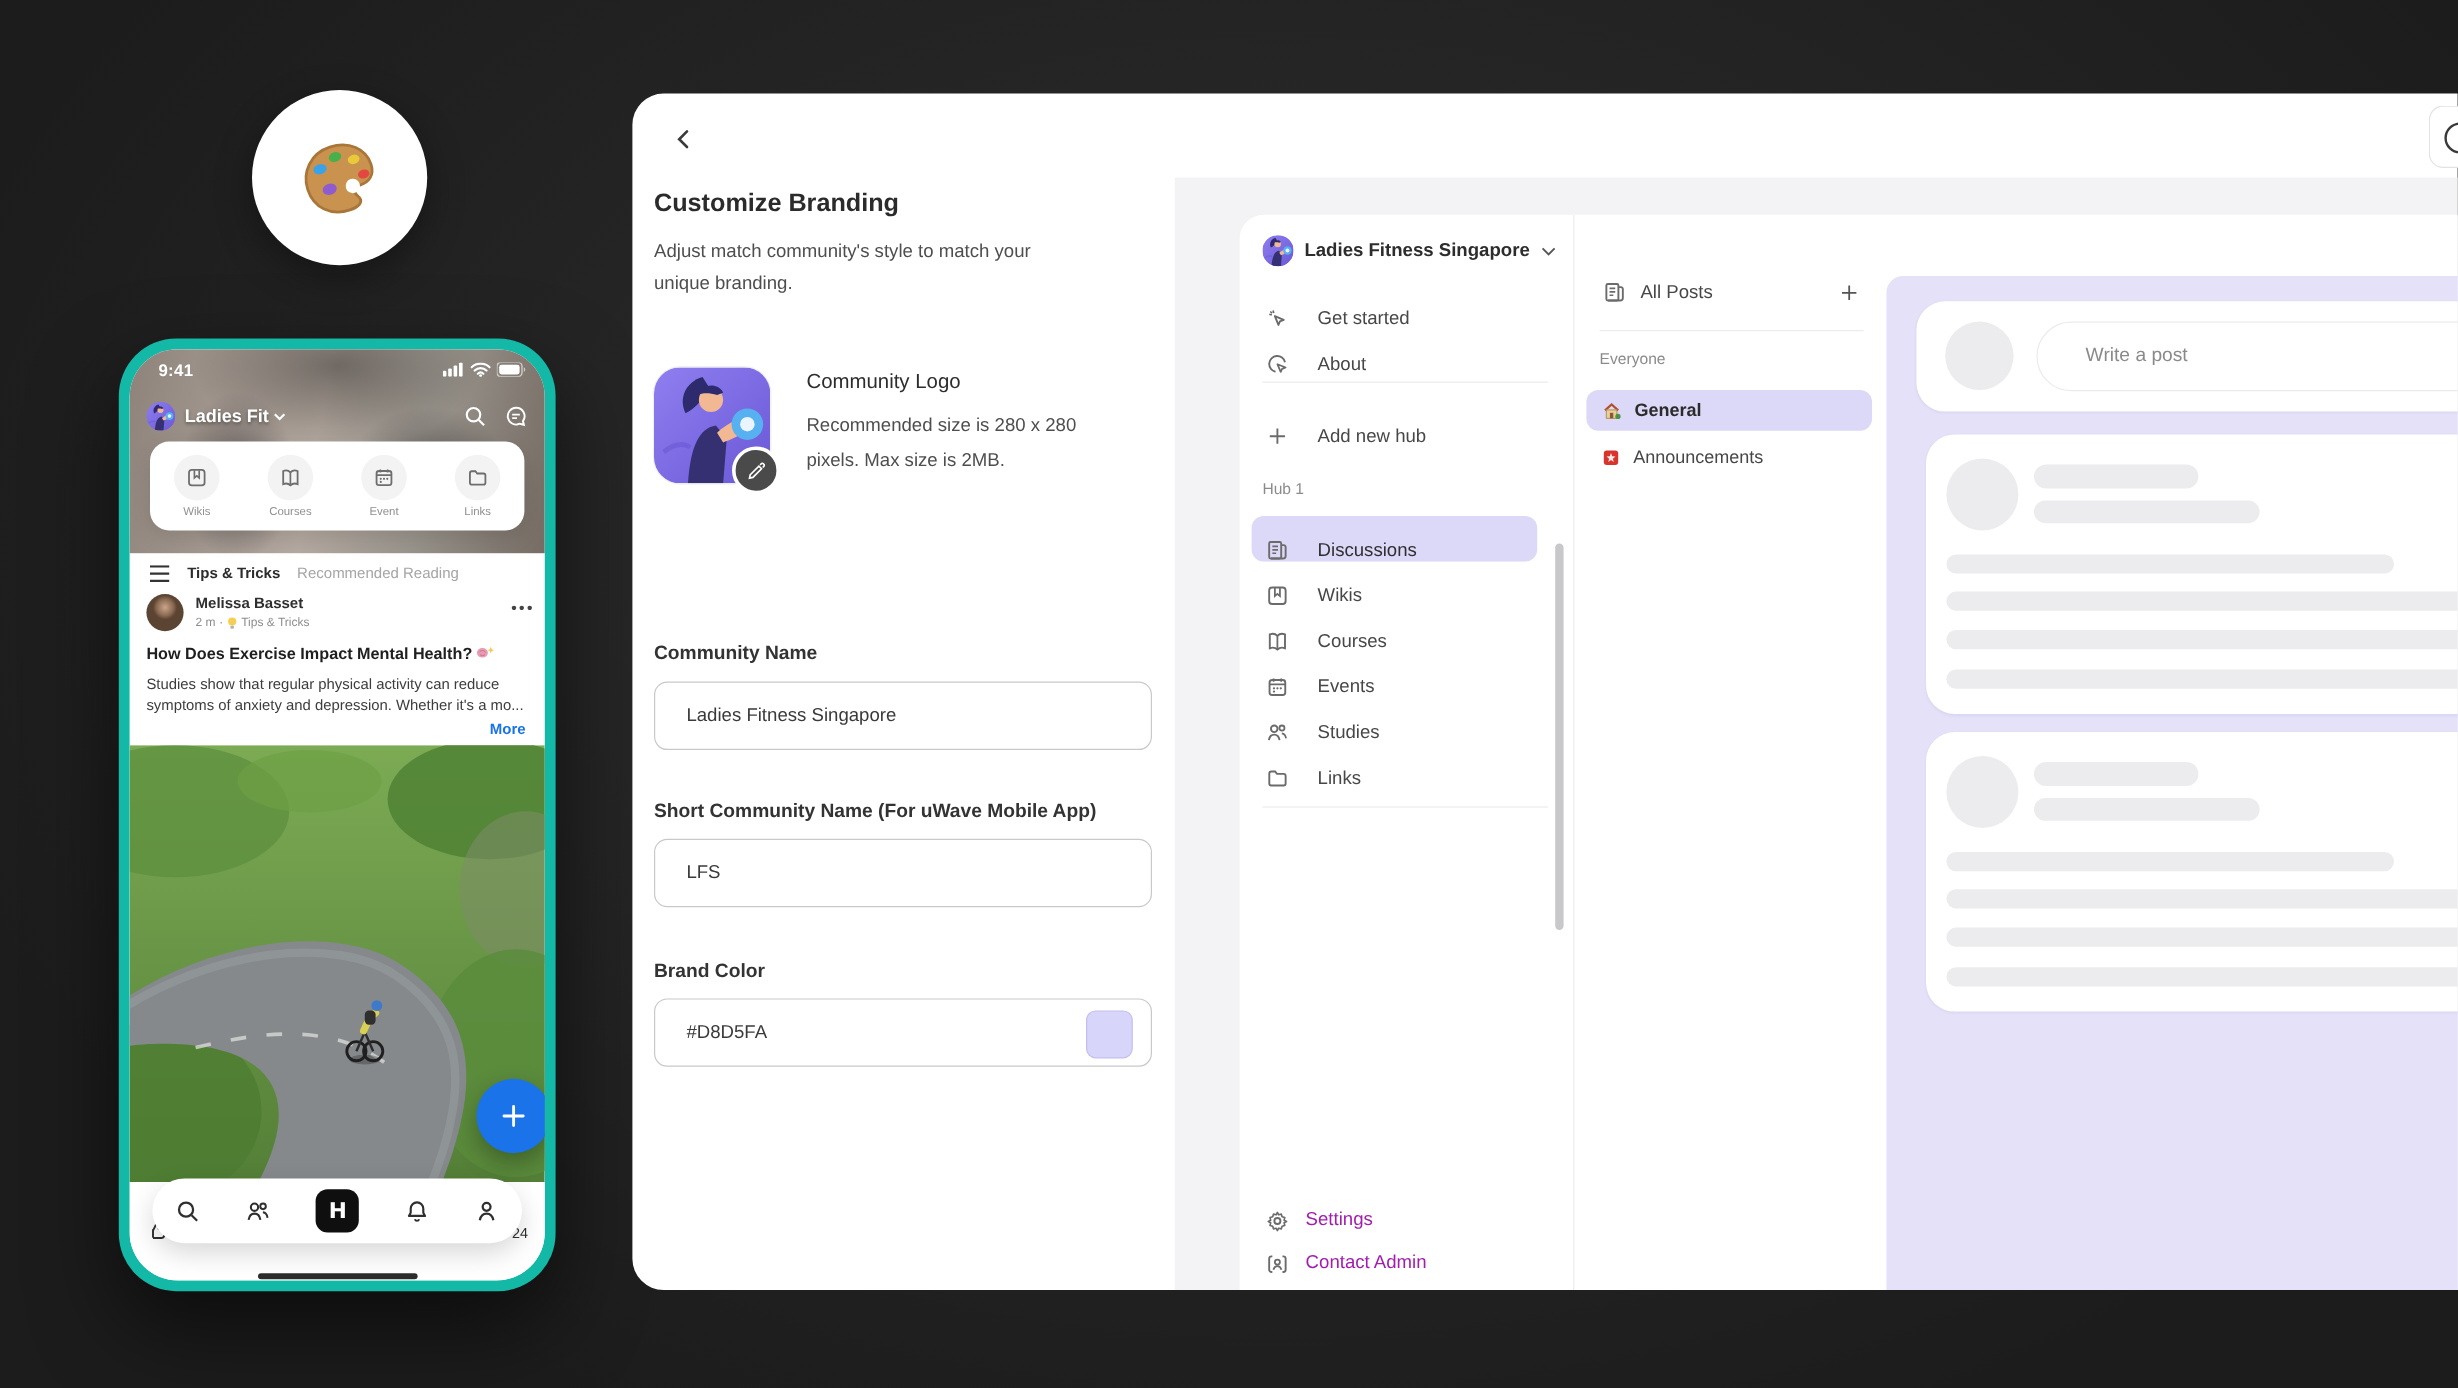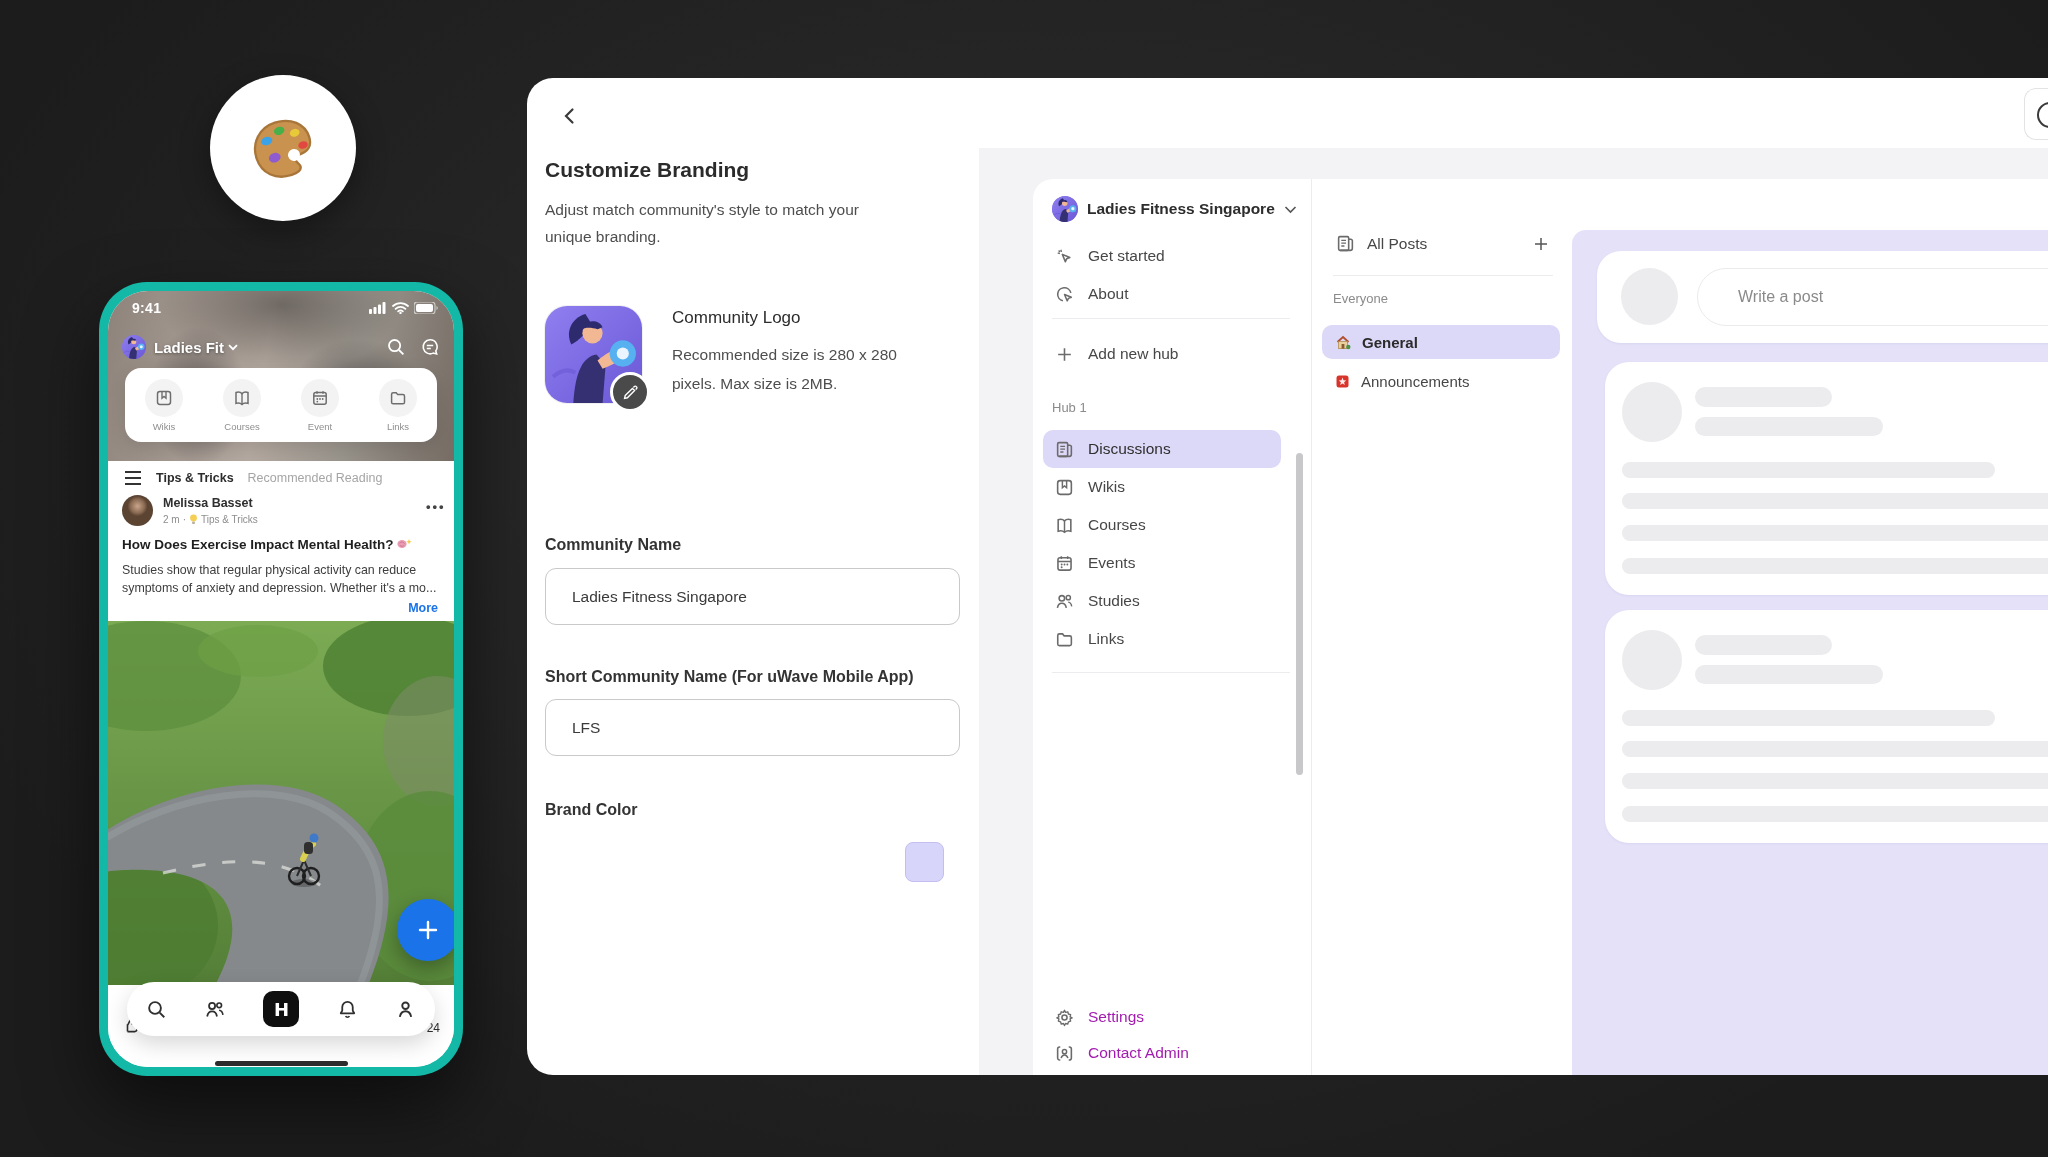--- a/index.html
+++ b/index.html
@@ -81,21 +81,21 @@
   .swatch{left:378px;width:37px;height:38px;border-radius:8px;border:1px solid #c3bdf0;}
 
   
   .pv-wrap{left:452px;top:70px;width:1069px;height:927px;background:#f3f3f5;}
   .pv-window{left:54px;top:31px;width:1015px;height:896px;background:#fff;border-radius:20px 0 0 0;overflow:hidden;}
   .pv-sidebar{left:0;top:0;width:278px;height:896px;}
   .pv-vline{top:0;width:1px;height:896px;background:#ededee;}
   .pv-chead{left:19px;top:16px;height:28px;display:flex;align-items:center;gap:9px;}
   .pv-cavatar{width:26px;height:26px;border-radius:50%;overflow:hidden;flex:0 0 auto;}
   .pv-cname{font-size:15.5px;font-weight:bold;color:#2d2d2d;white-space:nowrap;}
-  .pv-item{position:absolute;left:10px;width:238px;height:38px;display:flex;align-items:center;gap:14px;padding:0 12px;
+  .pv-item{position:absolute;left:10px;width:238px;height:38px;display:flex;align-items:flex-end;gap:24px;padding:0 12px;
            border-radius:10px;font-size:15.5px;color:#474747;box-sizing:border-box;}
   .pv-item svg{flex:0 0 auto;color:#6b6b6b;}
   .pv-item.selected{background:#dcd8f7;color:#2f2f2f;}
   .pv-hr{height:1px;background:#ececee;}
   .pv-section{font-size:13px;color:#8b8b8b;}
   .pv-scroll{left:263px;top:274px;width:7px;height:322px;border-radius:4px;background:#c8c8ca;}
   .pv-channels{left:279px;top:0;width:258px;height:896px;}
   .chip{position:absolute;left:10px;width:238px;height:34px;border-radius:10px;display:flex;align-items:center;gap:11px;
         padding:0 13px;font-size:15px;color:#474747;box-sizing:border-box;}
   .chip.selected{background:#dcd8f7;color:#2b2b2b;font-weight:bold;}
@@ -434,20 +434,21 @@
       <div class="abs logo-head">Community Logo</div>
       <div class="abs logo-desc">Recommended size is 280 x 280 pixels. Max size is 2MB.</div>
 
       <div class="abs f-label" style="top:458px">Community Name</div>
       <input class="abs f-input" style="top: 490px;" readonly="" value="Ladies Fitness Singapore">
 
       <div class="abs f-label" style="top:590px">Short Community Name (For uWave Mobile App)</div>
       <input class="abs f-input" style="top: 621px;" readonly="" value="LFS">
 
       <div class="abs f-label" style="top:723px">Brand Color</div>
+      <input class="abs f-input" style="top: 754px;" readonly="" value="#D8D5FA">
       <span class="abs swatch" style="top: 764px; background: rgb(216, 213, 250);"></span>
     </div>
 
     <div class="abs pv-wrap">
       <div class="abs pv-window">
 
         <div class="abs pv-sidebar">
           <div class="abs pv-chead">
             <span class="pv-cavatar">
               <svg width="26" height="26" viewBox="0 0 96 96">

